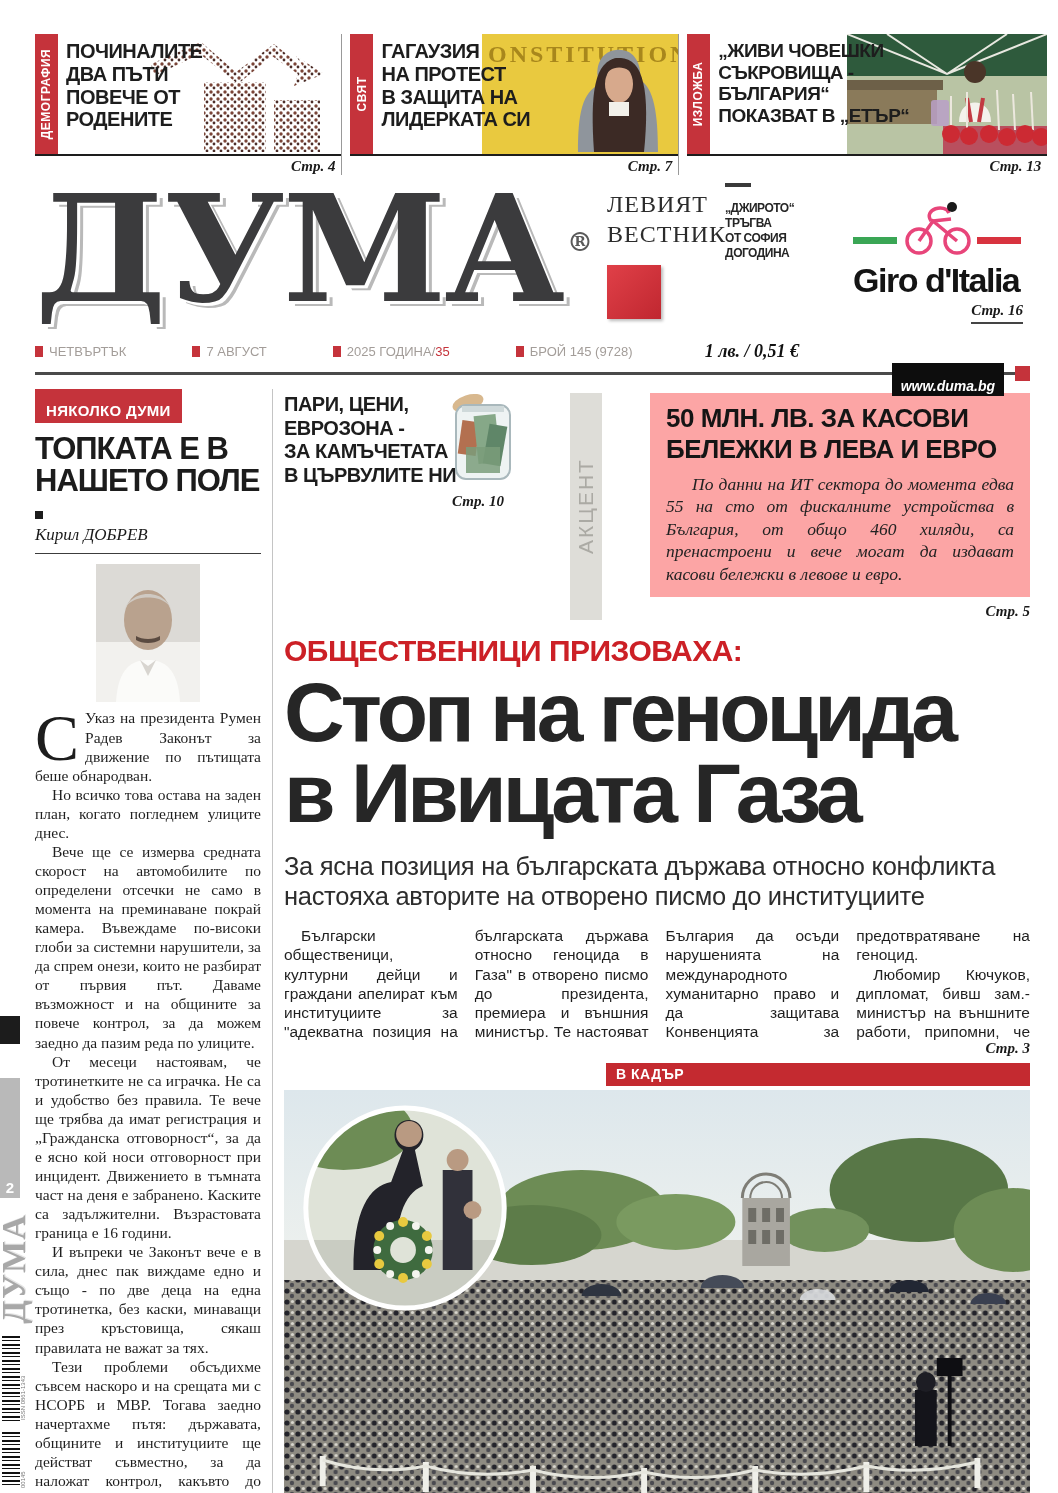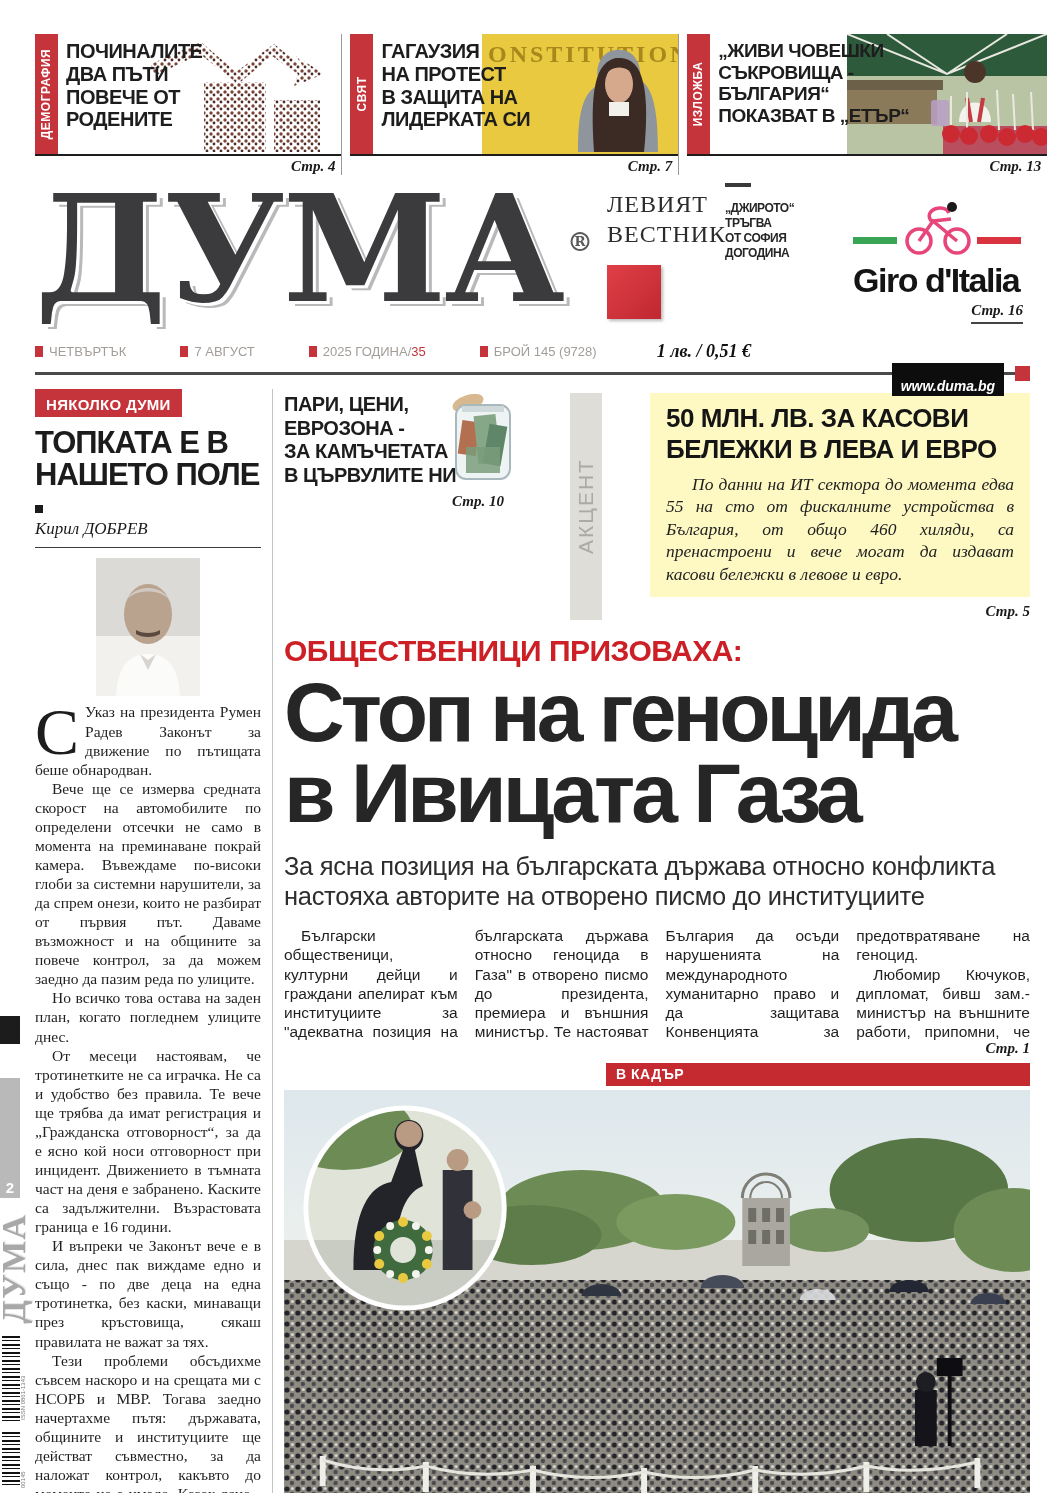--- a/index.html
+++ b/index.html
@@ -47,57 +47,57 @@
   .tagline { font-family:"Liberation Serif",serif; font-size:24px; letter-spacing:1px; color:#2c2c2c; line-height:1.25; }
   .redsq { width:54px; height:54px; background:linear-gradient(135deg,#e04048,#c02730); margin-top:16px; box-shadow:2px 2px 3px #bbb; }
   .mh-promo { width:110px; padding-top:2px; }
   .mh-promo .dash { width:26px; height:4px; background:#3a3a3a; margin-bottom:14px; }
   .promo-lines { font-size:12px; line-height:1.25; color:#252525; }
   .mh-giro { margin-left:18px; padding-top:16px; width:170px; position:relative; }
   .giro-name { font-size:34px; letter-spacing:-1.5px; color:#141414; margin-top:-4px; }
   .giro-pref { text-align:right; margin-top:2px; border-bottom:2px solid #444; display:inline-block; float:right; padding-bottom:3px; }
 
   
-  .dateline { display:flex; align-items:center; margin:8px 28px 0 35px; font-size:13px; color:#a39d99; }
+  .dateline { display:flex; align-items:center; margin:8px 28px 0 35px; font-size:13px; color:#a39d99;gap:12px; }
   .dl-item { display:flex; align-items:center; margin-right:54px; white-space:nowrap; }
   .dl-item .rb { width:8px; height:11px; background:#c5333b; margin-right:6px; }
   .dl-red { color:#c5333b; }
   .price { font-family:"Liberation Serif",serif; font-weight:bold; font-style:italic; font-size:18px; color:#111; margin-left:6px;text-align:right; }
   .toprule { position:relative; height:3px; background:#4a4a4a; margin:10px 28px 0 35px; }
   .site-chip { position:absolute; right:26px; top:-9px; background:#0d0d0d; color:#fff;
                font-weight:bold; font-style:italic; font-size:14px; padding:15px 9px 2px; }
   .rule-redsq { position:absolute; right:0; top:-6px; width:15px; height:15px; background:#c5333b; }
 
   
   .bodygrid { display:flex; margin:14px 28px 0 35px; }
   .leftcol { width:238px; padding-right:11px; border-right:1px solid #c4c4c4; }
   .maincol { flex:1; padding-left:11px; }
 
   
-  .rubric { display:inline-block; background:#c5333b; color:#fff; font-weight:bold; font-size:15px; padding:7px 11px 4px; letter-spacing:0.3px; }
+  .rubric { display:inline-block; background:#c5333b; color:#fff; font-weight:bold; font-size:15px; padding:13px 11px 4px; letter-spacing:0.3px; }
   .op-title { font-size:31px; line-height:1.04; margin-top:10px; color:#1c1c1c; letter-spacing:-1px; }
   .op-sq { width:8px; height:8px; background:#1c1c1c; margin-top:14px; }
   .op-author { font-size:17px; font-style:italic; margin-top:6px; color:#1a1a1a; }
   .op-hr { border:none; border-top:1.5px solid #3c3c3c; margin-top:8px; }
   .op-photo { width:104px; height:138px; margin:10px auto 6px; display:block; }
   .op-body { font-family:"Liberation Serif",serif; font-size:15.5px; line-height:1.23; text-align:justify; color:#1f1f1f; }
   .op-body p { text-indent:17px; }
   .op-body p.first { text-indent:0; }
   .dropcap { float:left; font-family:"Liberation Serif",serif; font-size:66px; line-height:0.78; padding:4px 6px 0 0; color:#1d1d1d; }
 
   
   .band-a { display:flex; margin-top:4px;gap:40px; }
   .money { width:246px; position:relative; }
   .money-title { font-size:20px; line-height:1.18; color:#1d1d1d; }
   .money-jar { position:absolute; right:10px; top:-2px; }
   .money-pref { text-align:right; margin-top:6px; padding-right:26px; }
   .ak-label { width:32px; background:#deddd8; display:flex; align-items:center; justify-content:center; margin-right:8px; }
   .ak-label span { transform:rotate(-90deg); font-size:21px; color:#abaaa4; letter-spacing:2px; white-space:nowrap; }
   .ak-wrap { flex:1; }
-  .ak-box { background:#fef9c3; padding:10px 16px 12px; }
+  .ak-box { background:#fca5a5; padding:10px 16px 12px; }
   .ak-title { font-size:26px; letter-spacing:-0.5px; color:#151515; }
   .ak-body { font-family:"Liberation Serif",serif; font-style:italic; font-size:17.5px; line-height:1.28; margin-top:8px;
              text-align:justify; text-indent:26px; color:#222; }
   .ak-pref { text-align:right; margin-top:6px; }
 
   
   .kicker { color:#cc2026; font-size:30px; margin-top:14px; letter-spacing:-0.5px; }
   .headline { font-size:84px; line-height:0.97; letter-spacing:-4px; color:#262626; margin-top:4px; white-space:nowrap; }
   .subhead { font-size:25.5px; line-height:1.2; color:#2d2d2d; margin-top:16px; letter-spacing:-0.3px; font-weight:normal; }
   .story-cols { column-count:4; column-gap:17px; margin-top:14px; font-family:Liberation Sans, sans-serif;
@@ -310,22 +310,22 @@
         <rect width="104" height="138" fill="#dcdad6"></rect>
         <rect y="78" width="104" height="60" fill="#f2f1ee"></rect>
         <path d="M20 138 C22 104 36 96 52 96 C68 96 82 104 84 138 Z" fill="#fbfbf9"></path>
         <path d="M44 96 L52 112 L60 96 L52 102 Z" fill="#d8d5d0"></path>
         <ellipse cx="52" cy="56" rx="24" ry="30" fill="#b9a28e"></ellipse>
         <path d="M28 50 C28 28 76 28 76 50 C76 40 66 30 52 30 C38 30 28 40 28 50 Z" fill="#cfc9c2"></path>
         <path d="M40 72 C46 76 58 76 64 72 L64 76 C58 80 46 80 40 76 Z" fill="#5a4a40"></path>
       </svg>
       <div class="op-body">
         <p class="first"><span class="dropcap">С</span><span>Указ на президента Румен Радев Законът за движение по пътищата беше обнародван.</span></p>
+        <p>Но всичко това остава на заден план, когато погледнем улиците днес.</p>
         <p>Вече ще се измерва средната скорост на автомобилите по определени отсечки не само в момента на преминаване покрай камера. Въвеждаме по-високи глоби за системни нарушители, за да спрем онези, които не разбират от първия път. Даваме възможност и на общините за повече контрол, за да можем заедно да пазим реда по улиците.</p>
-        <p>Но всичко това остава на заден план, когато погледнем улиците днес.</p>
         <p>От месеци настоявам, че тротинетките не са играчка. Не са и удобство без правила. Те вече ще трябва да имат регистрация и „Гражданска отговорност“, за да е ясно кой носи отговорност при инцидент. Движението в тъмната част на деня е забранено. Каските са задължителни. Възрастовата граница е 16 години.</p>
         <p>И въпреки че Законът вече е в сила, днес пак виждаме едно и също - по две деца на една тротинетка, без каски, минаващи през кръстовища, сякаш правилата не важат за тях.</p>
         <p>Тези проблеми обсъдихме съвсем наскоро и на срещата ми с НСОРБ и МВР. Тогава заедно начертахме пътя: държавата, общините и институциите ще действат съвместно, за да наложат контрол, какъвто до момента не е имало. Казах ясно - ако не можем да гарантираме безопасност, ще трябва да вървим и към по-драстични мерки.</p>
 
       </div>
       
     </div>
 
     <div class="maincol">
 
@@ -363,21 +363,21 @@
       <div class="kicker cond">ОБЩЕСТВЕНИЦИ ПРИЗОВАХА:</div>
       <div class="headline cond">
         <div>Стоп на геноцида</div>
         <div>в Ивицата Газа</div>
       </div>
       <div class="subhead">За ясна позиция на българската държава относно конфликта настояха авторите на отворено писмо до институциите</div>
       <div class="story-cols">
         <p class="first">Български общественици, културни дейци и граждани апелират към институциите за "адекватна позиция на българската държава относно геноцида в Газа" в отворено писмо до президента, премиера и външния министър. Те настояват България да осъди нарушенията на международното хуманитарно право и да защитава Конвенцията за предотвратяване на геноцид.</p>
         <p>Любомир Кючуков, дипломат, бивш зам.-министър на външните работи, припомни, че през 1988 г. българското правителство признава Държавата Палестина. Западът с поведението си потвърждава оценката за двойни стандарти, а Европа е силно засегната, коментира дипломатът. Той подчерта, че критиката към политиката на Нетаняху не е антисемитизъм, а просто призив да се спазва международното право.</p>
       </div>
-      <div class="story-pref pref">Стр. 1</div>
+      <div class="story-pref pref">Стр. 3</div>
 
       <div class="vkadar">В КАДЪР</div>
       <svg class="bigphoto" viewBox="0 0 752 432" preserveAspectRatio="none">
         <defs>
           <linearGradient id="sky" x1="0" y1="0" x2="0" y2="1">
             <stop offset="0" stop-color="#dde7ec"></stop>
               <stop offset="1" stop-color="#eef1ee"></stop>
           </linearGradient>
           <pattern id="crowd" width="11" height="11" patternUnits="userSpaceOnUse">
             <rect width="11" height="11" fill="#8e8b82"></rect>

